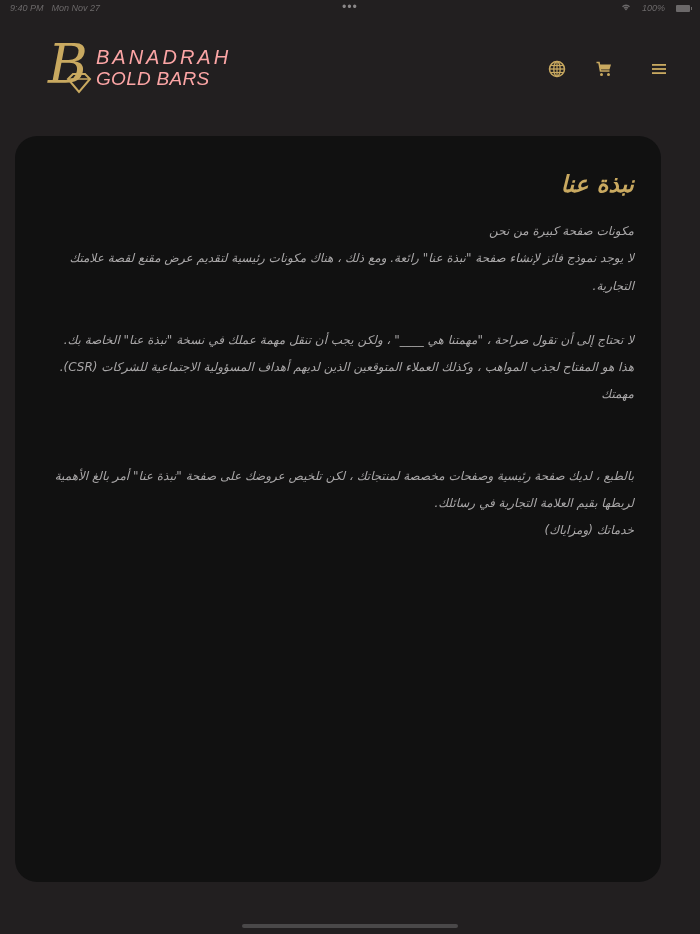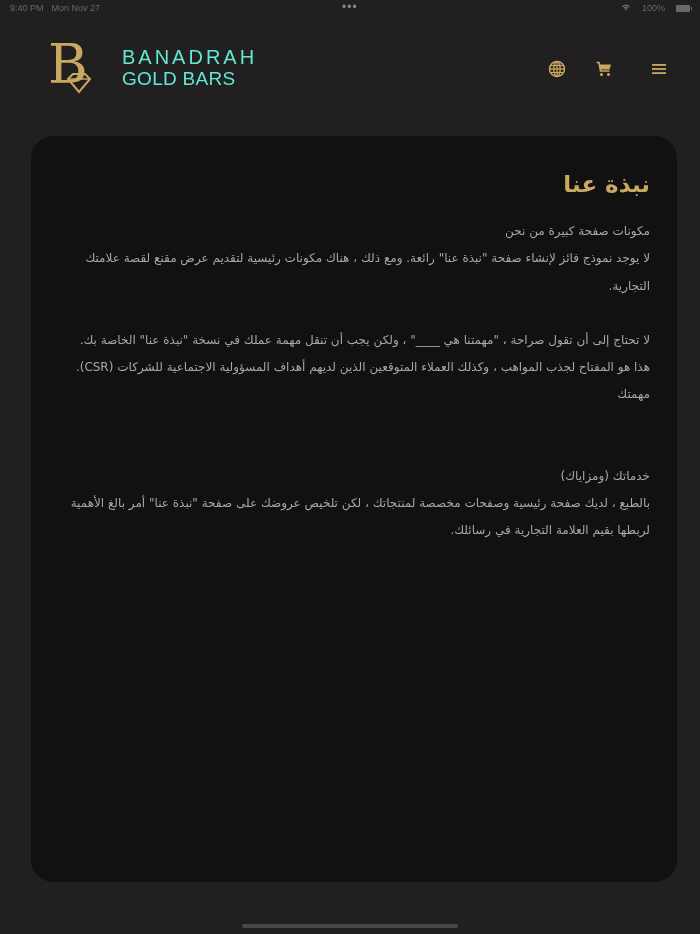--- a/index.html
+++ b/index.html
@@ -1,21 +1,21 @@
 <!DOCTYPE html>
 <html><head>
   <meta charset="utf-8">
   <style>
     * { box-sizing: border-box; margin: 0; padding: 0; }
     html, body {
       width: 700px; height: 934px; overflow: hidden;
       background: #221f20;
       font-family: "DejaVu Sans", sans-serif;
     }
-    .screen { position: relative; width: 700px; height: 934px; background: #221f20; }
+    .screen { position: relative; width: 700px; height: 934px; background: #221f20; font-style: italic; }
 
     
     .status-bar {
       position: absolute; top: 0; left: 0; width: 700px; height: 18px;
       color: #6b6869; font-family: "Liberation Sans", sans-serif; font-size: 9px;
     }
     .status-left { position: absolute; left: 10px; top: 3px; display: flex; gap: 8px; }
     .status-dots { position: absolute; left: 342px; top: 2px; font-size: 12px; letter-spacing: 1px; color: #8a8788; line-height: 10px; }
     .status-right { position: absolute; right: 10px; top: 3px; display: flex; align-items: center; gap: 11px; }
     .battery { width: 14px; height: 7px; background: #6b6869; border-radius: 1px; position: relative; }
@@ -23,33 +23,33 @@
 
     
     .header { position: absolute; top: 36px; left: 0; width: 700px; height: 64px; }
     .logo { position: absolute; left: 46px; top: 2px; display: flex; align-items: center; }
     .logo-mark {
       width: 50px; height: 58px; position: relative;
       color: #c9a960; font-family: "DejaVu Serif", serif; font-size: 54px; line-height: 58px;
     }
     .logo-mark .letter { position: absolute; left: 2px; top: -2px; }
     .logo-mark svg { position: absolute; left: 20px; top: 34px; }
-    .logo-text { margin-left: 26px; color: #5eead4; }
+    .logo-text { color: #fca5a5; }
     .brand-name { font-family: "Liberation Sans", sans-serif; font-size: 20px; letter-spacing: 3px; line-height: 24px; }
     .brand-sub { font-family: "Liberation Sans", sans-serif; font-size: 19px; letter-spacing: 0.3px; line-height: 20px; }
 
     .nav-icons { position: absolute; top: 22px; left: 0; width: 700px; }
     .nav-icon { position: absolute; width: 22px; height: 22px; display: flex; align-items: center; justify-content: center; cursor: pointer; }
     .globe { left: 546px; }
     .cart { left: 593px; }
     .menu { left: 648px; }
 
     
     .card {
-      position: absolute; left: 31px; top: 136px; width: 646px; height: 746px;
+      position: absolute; left: 15px; top: 136px; width: 646px; height: 746px;
       background: #111111; border-radius: 22px;
     }
     .content {
       position: absolute; right: 27px; top: 28px; width: 590px;
       direction: rtl; text-align: right; color: #a9a7a8;
       font-family: "DejaVu Sans", sans-serif;
     }
     .page-title {
       color: #c9a960; font-size: 23px; font-weight: bold; line-height: 40px; margin-bottom: 14px;
     }
@@ -138,22 +138,22 @@
       <div class="para">مكونات صفحة كبيرة من نحن</div>
       <div class="para">لا يوجد نموذج فائز لإنشاء صفحة "نبذة عنا" رائعة. ومع ذلك ، هناك مكونات رئيسية لتقديم عرض مقنع لقصة علامتك التجارية.</div>
 
       <div class="gap1"></div>
 
       <div class="para">لا تحتاج إلى أن تقول صراحة ، "مهمتنا هي ____" ، ولكن يجب أن تنقل مهمة عملك في نسخة "نبذة عنا" الخاصة بك. هذا هو المفتاح لجذب المواهب ، وكذلك العملاء المتوقعين الذين لديهم أهداف المسؤولية الاجتماعية للشركات (CSR).</div>
       <div class="para">مهمتك</div>
 
       <div class="gap2"></div>
 
+      <div class="para">بالطبع ، لديك صفحة رئيسية وصفحات مخصصة لمنتجاتك ، لكن تلخيص عروضك على صفحة "نبذة عنا" أمر بالغ الأهمية لربطها بقيم العلامة التجارية في رسائلك.</div>
       <div class="para">خدماتك (ومزاياك)</div>
-      <div class="para">بالطبع ، لديك صفحة رئيسية وصفحات مخصصة لمنتجاتك ، لكن تلخيص عروضك على صفحة "نبذة عنا" أمر بالغ الأهمية لربطها بقيم العلامة التجارية في رسائلك.</div>
 
       <div class="gap1"></div>
 
     </div>
   </div>
 
   <div class="home-indicator"></div>
 </div>
 
 </body></html>

